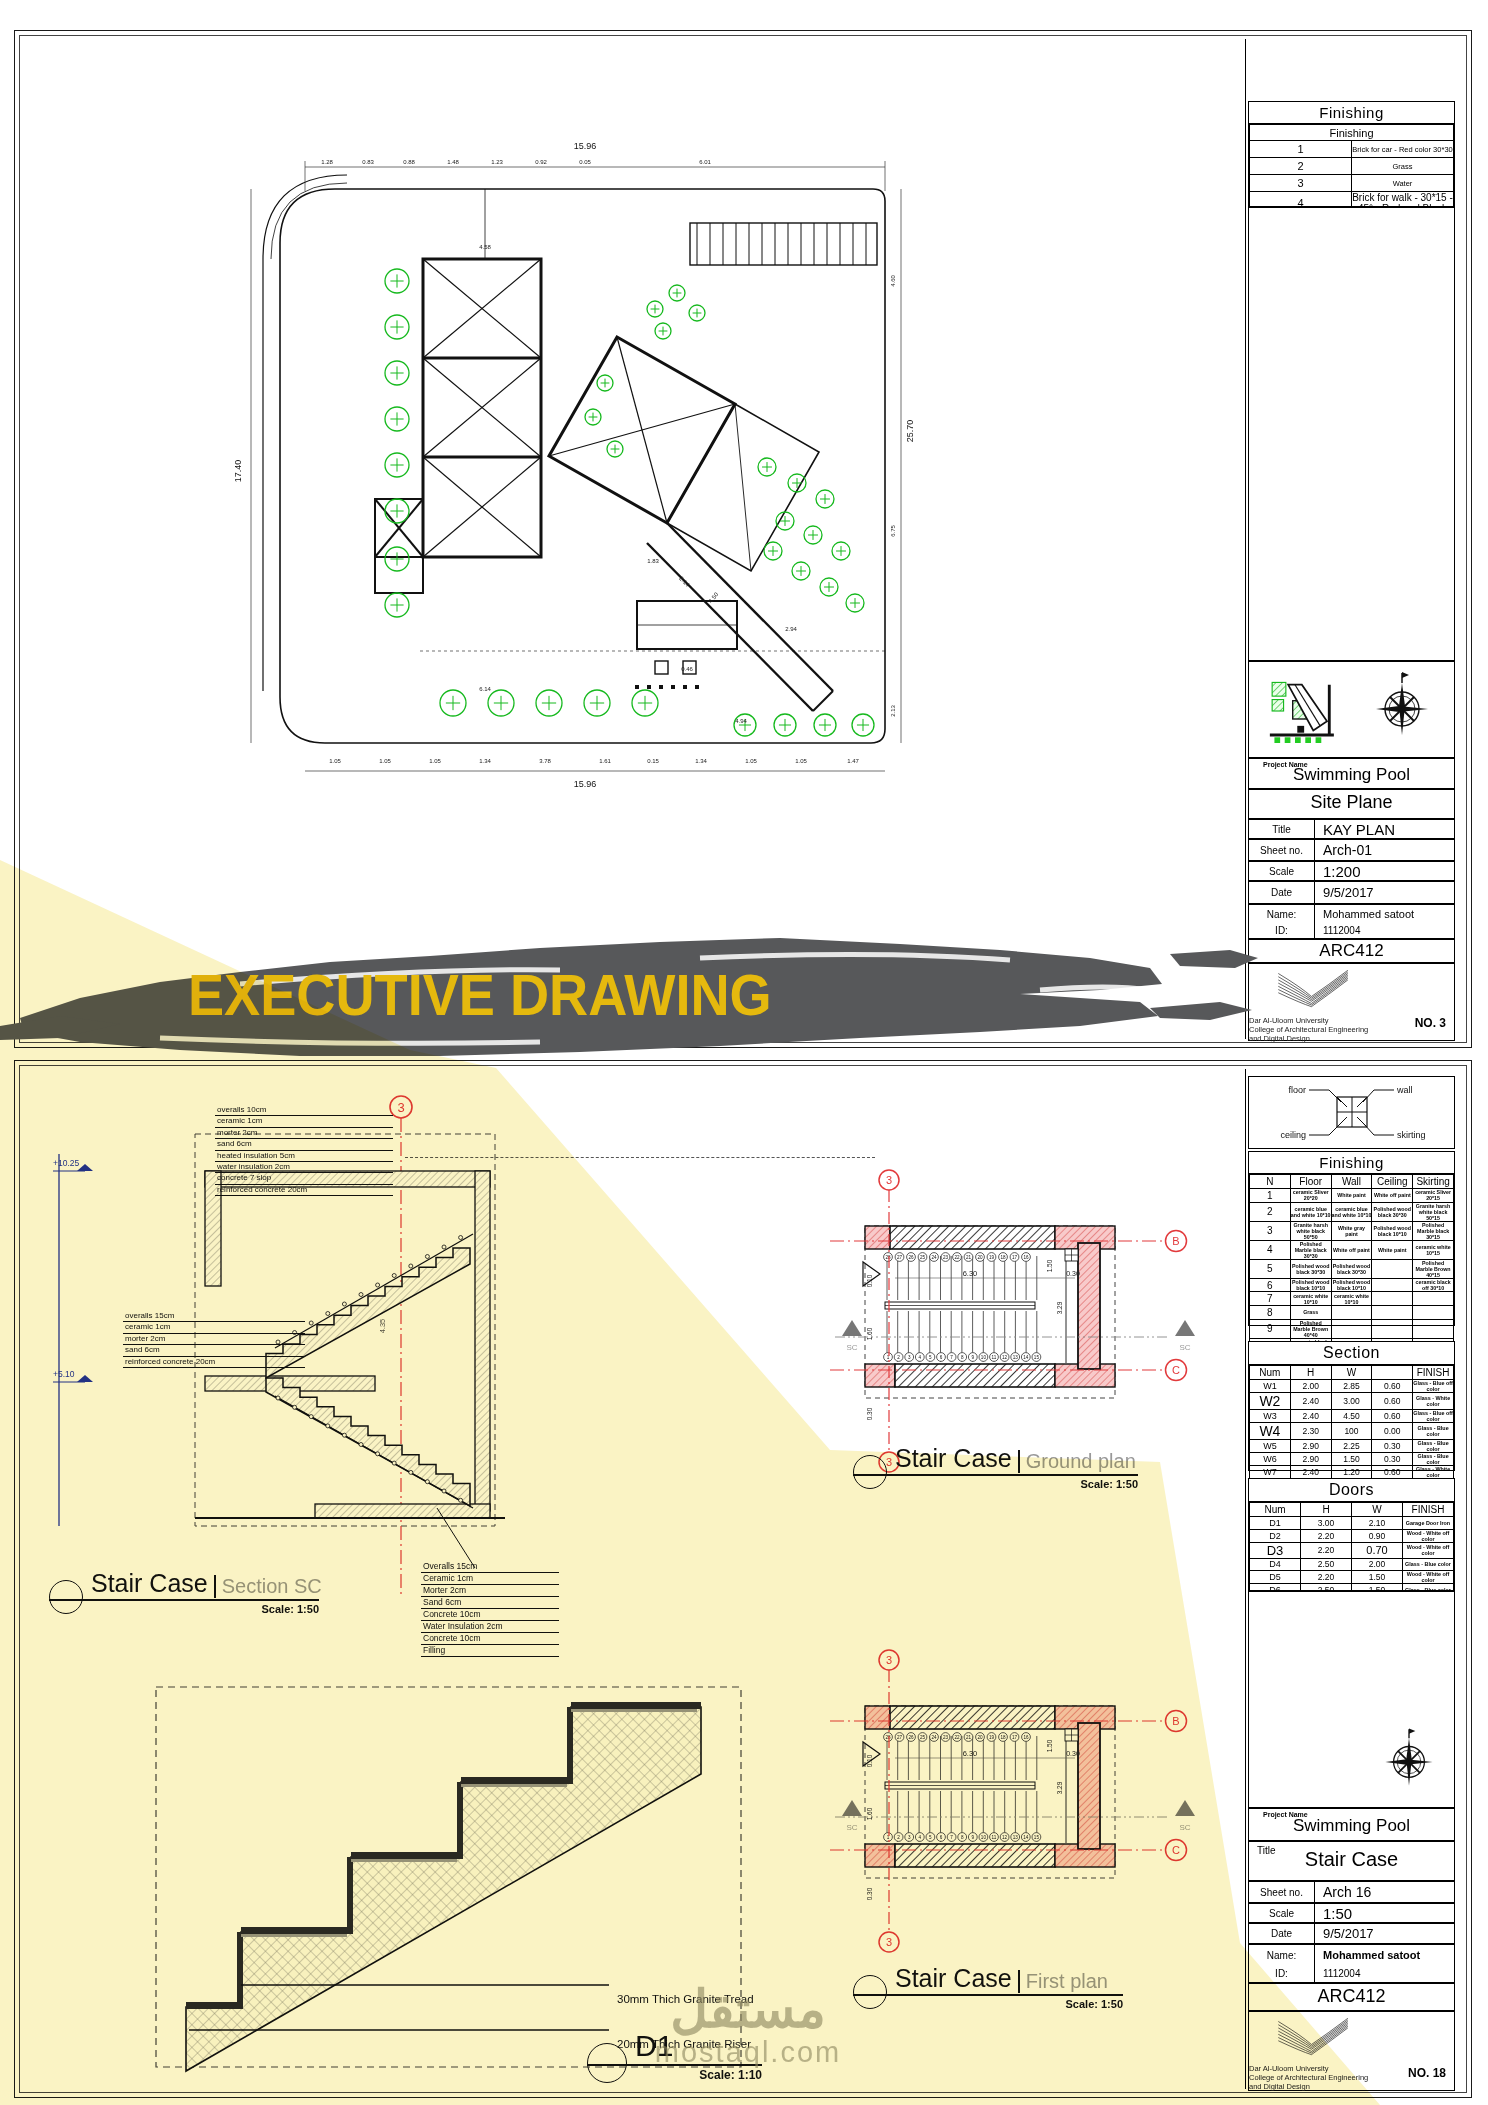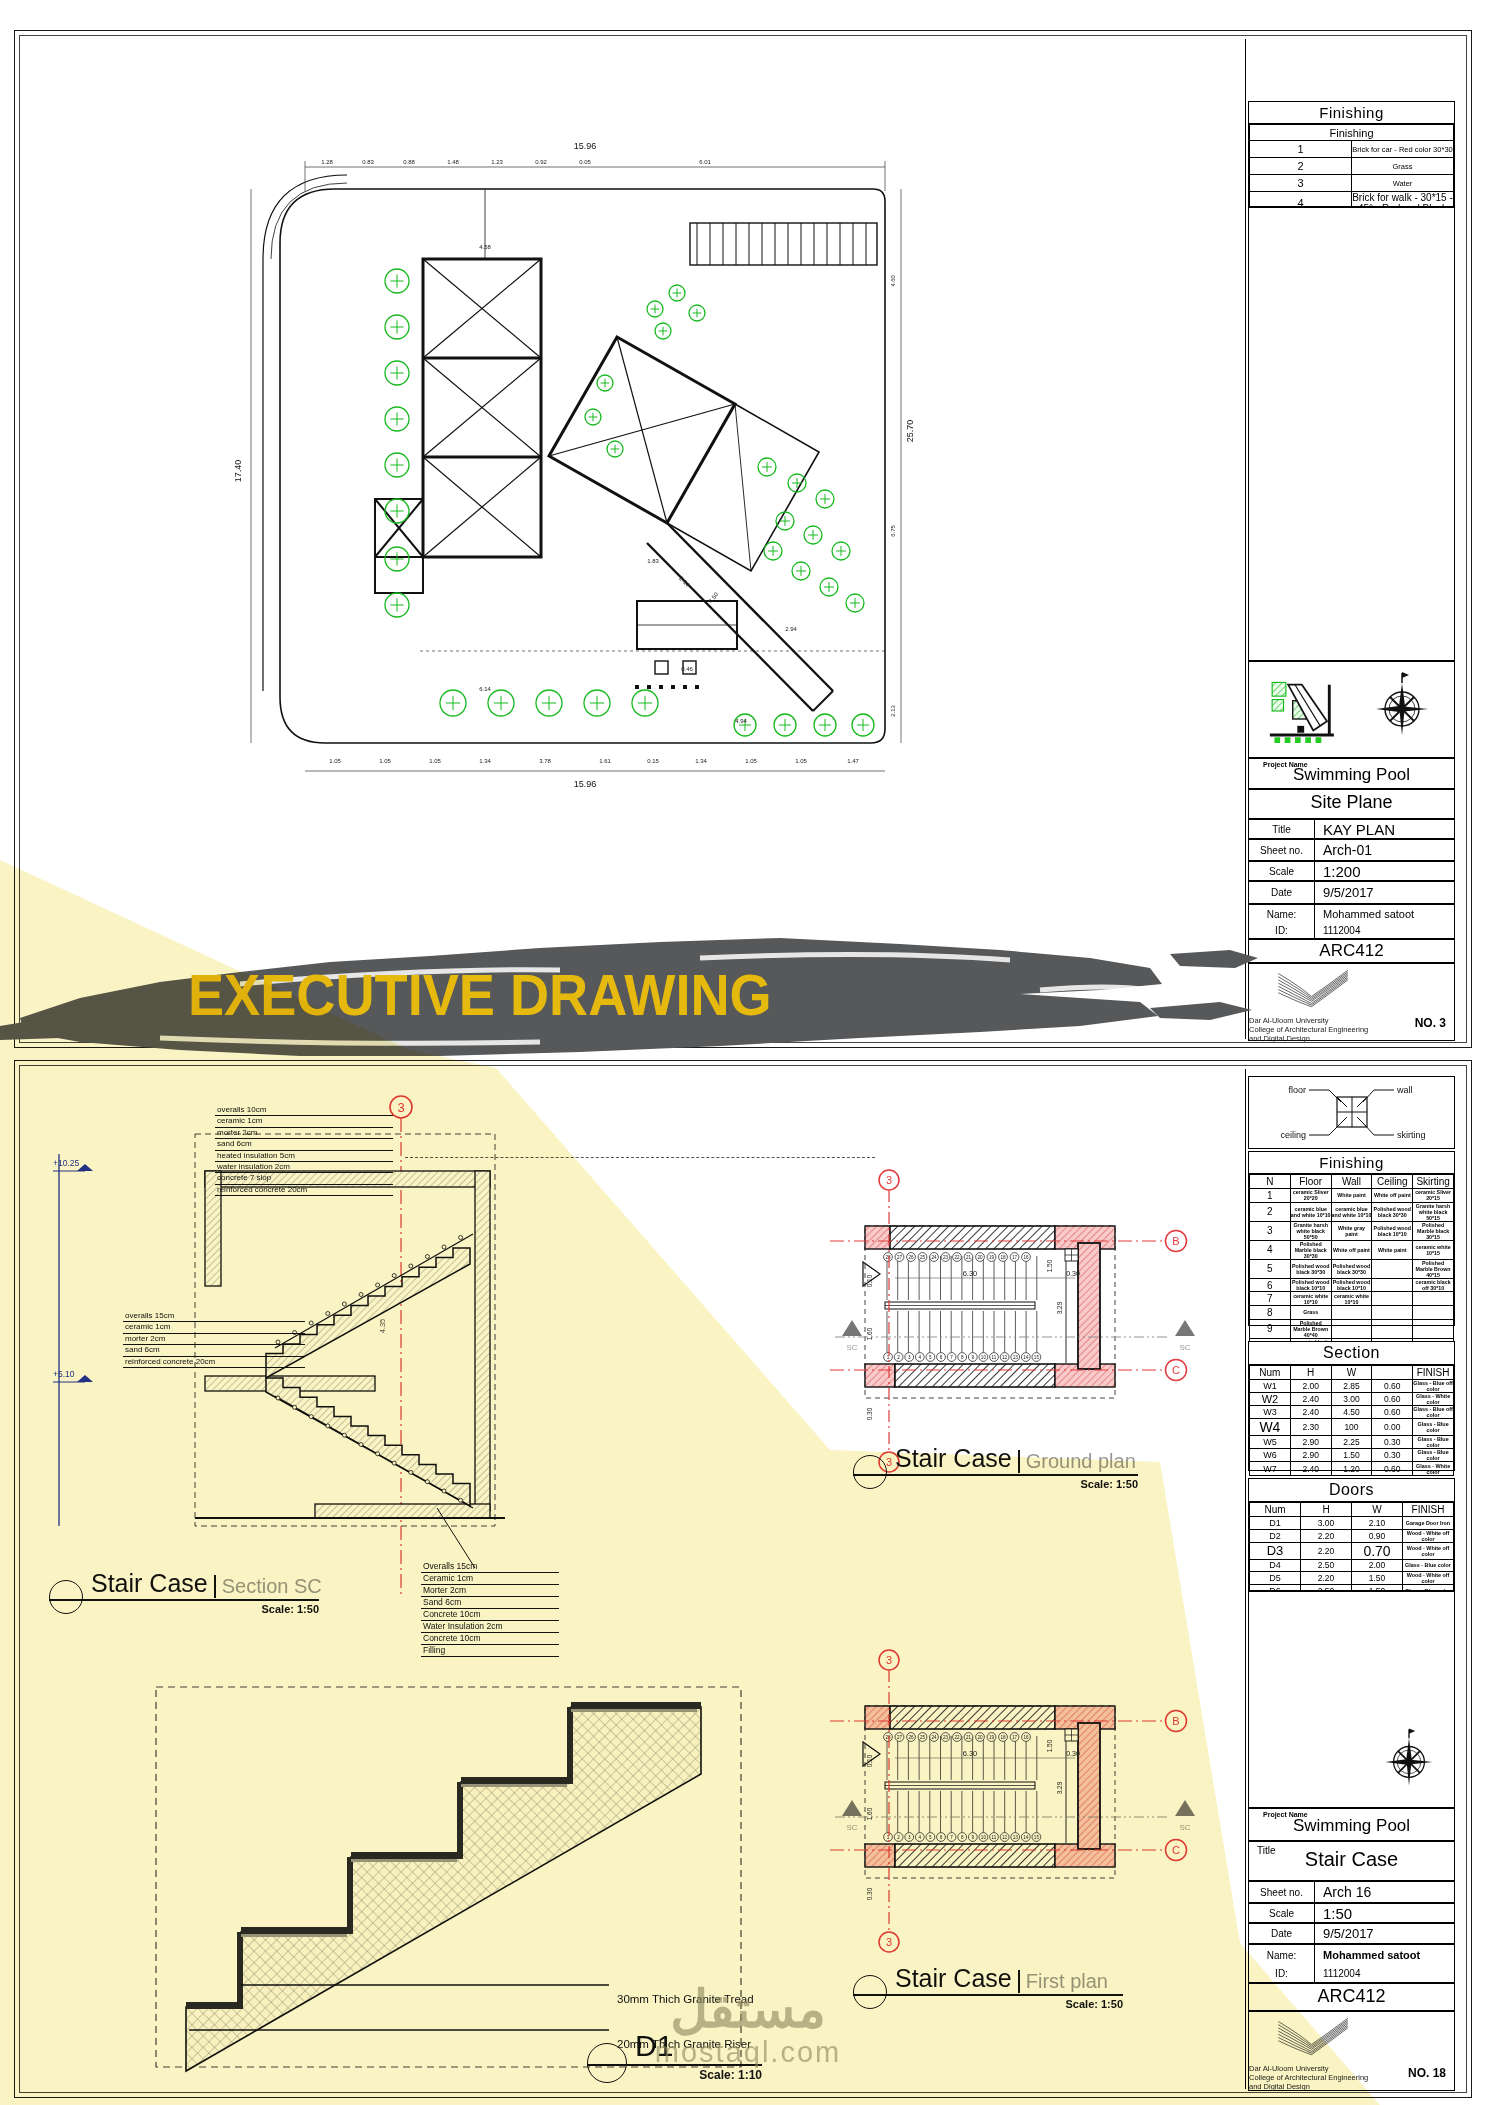--- a/index.html
+++ b/index.html
@@ -875,21 +875,21 @@
 
           <tr style="height:13.1px">
             <td style="width:30px;font-size:9px">W1</td>
             <td style="width:34px;font-size:8.5px">2.00</td>
             <td style="width:34px;font-size:8.5px">2.85</td>
             <td style="width:34px;font-size:8.5px">0.60</td>
             <td style="font-size:5.4px;font-weight:bold">Glass - Blue off color</td>
           </tr>
 
           <tr style="height:13.1px">
-            <td style="width:30px;font-size:11px">W2</td>
+            <td style="width:30px;font-size:14px">W2</td>
             <td style="width:34px;font-size:8.5px">2.40</td>
             <td style="width:34px;font-size:8.5px">3.00</td>
             <td style="width:34px;font-size:8.5px">0.60</td>
             <td style="font-size:5.4px;font-weight:bold">Glass - White color</td>
           </tr>
 
           <tr style="height:13.1px">
             <td style="width:30px;font-size:9px">W3</td>
             <td style="width:34px;font-size:8.5px">2.40</td>
             <td style="width:34px;font-size:8.5px">4.50</td>
@@ -954,21 +954,21 @@
           <tr style="height:12.5px">
             <td style="width:30px;font-size:9px">D2</td>
             <td style="width:34px;font-size:8.5px">2.20</td>
             <td style="width:34px;font-size:8.5px">0.90</td>
             <td style="font-size:5.4px;font-weight:bold">Wood - White off color</td>
           </tr>
 
           <tr style="height:12.5px">
             <td style="width:30px;font-size:13px">D3</td>
             <td style="width:34px;font-size:8.5px">2.20</td>
-            <td style="width:34px;font-size:14px">0.70</td>
+            <td style="width:34px;font-size:11px">0.70</td>
             <td style="font-size:5.4px;font-weight:bold">Wood - White off color</td>
           </tr>
 
           <tr style="height:12.5px">
             <td style="width:30px;font-size:9px">D4</td>
             <td style="width:34px;font-size:8.5px">2.50</td>
             <td style="width:34px;font-size:8.5px">2.00</td>
             <td style="font-size:5.4px;font-weight:bold">Glass - Blue color</td>
           </tr>
 

